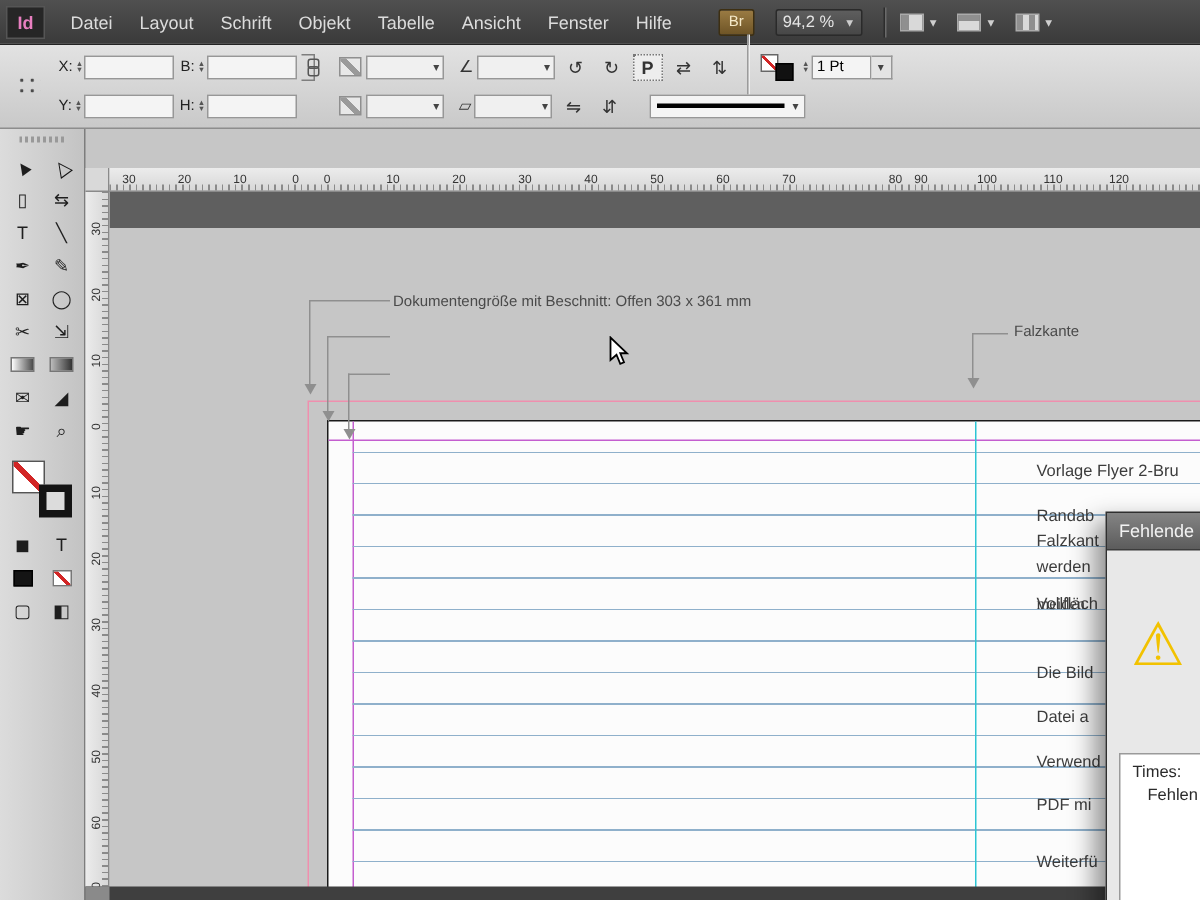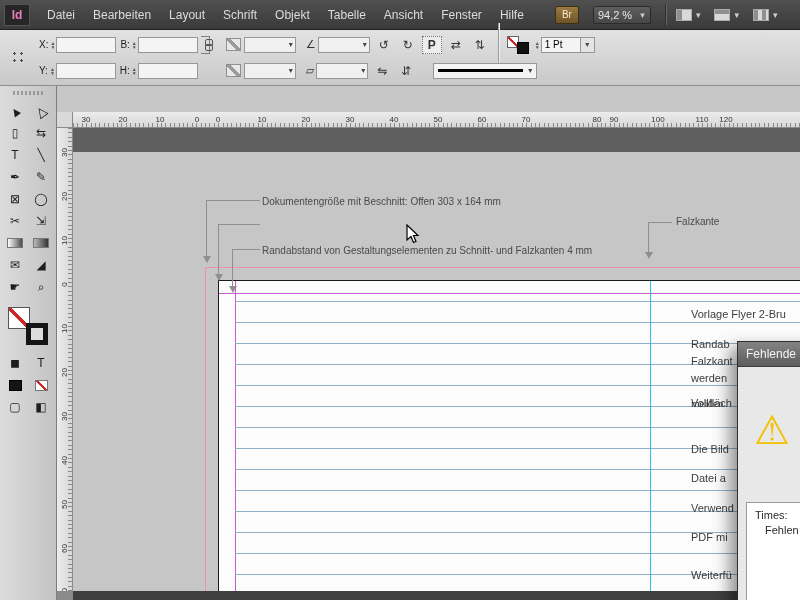--- a/index.html
+++ b/index.html
@@ -151,21 +151,20 @@
 <div class="app">
 
   <div class="menubar">
     <div class="logo">
       <span>Id</span>
     </div>
     <nav class="menus">
 
         <button class="menu-item">Datei</button>
 
-        <button class="menu-item">Bearbeiten</button>
 
         <button class="menu-item">Layout</button>
 
         <button class="menu-item">Schrift</button>
 
         <button class="menu-item">Objekt</button>
 
         <button class="menu-item">Tabelle</button>
 
         <button class="menu-item">Ansicht</button>
@@ -380,21 +379,21 @@
         <span class="hlab" style="left: 453px;">70</span>
 
         <span class="hlab" style="left: 497px; margin-left: 27px;">80</span>
 
         <span class="hlab" style="left: 541px;">90</span>
 
         <span class="hlab" style="left: 585px; margin-top: 32px;">100</span>
 
         <span class="hlab" style="left: 629px;">110</span>
 
-        <span class="hlab" style="left: 653px;">120</span>
+        <span class="hlab" style="left: 673px;">120</span>
       </div>
   </div>
   <div class="vruler">
     <div class="ticks"></div>
     <div>
 
         <span class="vlab" style="top: 20px;">30</span>
 
         <span class="vlab" style="top: 64px;">20</span>
 
@@ -446,22 +445,21 @@
           <span class="ptext" style="top: 191px;">Datei a</span>
 
           <span class="ptext" style="top: 221px;">Verwend</span>
 
           <span class="ptext" style="top: 250px;">PDF mi</span>
 
           <span class="ptext" style="top: 288px;">Weiterfü</span>
         </div>
     </div>
 
-    <div class="ann" style="left:189px; top:68px;">Dokumentengröße mit Beschnitt: Offen 303 x 164 mm</div>
-    <div class="ann" style="left:189px; top:117px;">Randabstand von Gestaltungselementen zu Schnitt- und Falzkanten 4 mm</div>
+    <div class="ann" style="left:189px; top:68px;">Dokumentengröße mit Beschnitt: Offen 303 x 361 mm</div>
     <div class="ann" style="left:603px; top:88px;">Falzkante</div>
 
     <div class="cline" style="left:133px; top:72px; width:54px; height:1px;"></div>
     <div class="cline" style="left:133px; top:72px; width:1px; height:56px;"></div>
     <div class="arr" style="left:130px; top:128px;"></div>
 
     <div class="cline" style="left:145px; top:96px; width:42px; height:1px;"></div>
     <div class="cline" style="left:145px; top:96px; width:1px; height:50px;"></div>
     <div class="arr" style="left:142px; top:146px;"></div>
 

